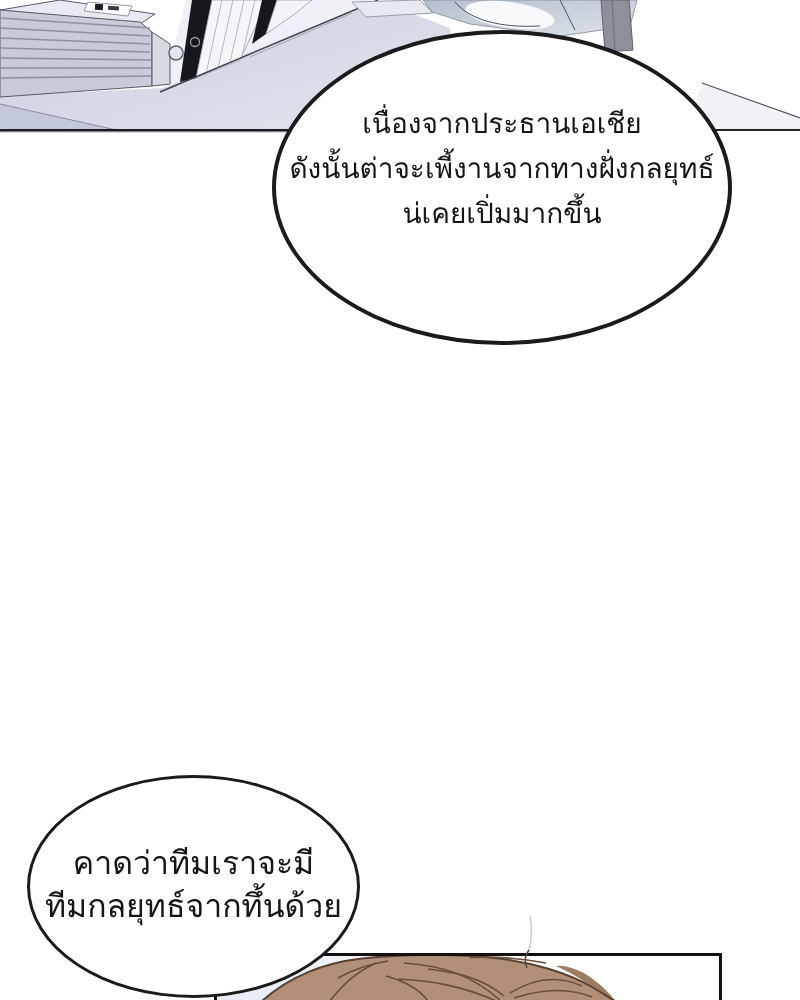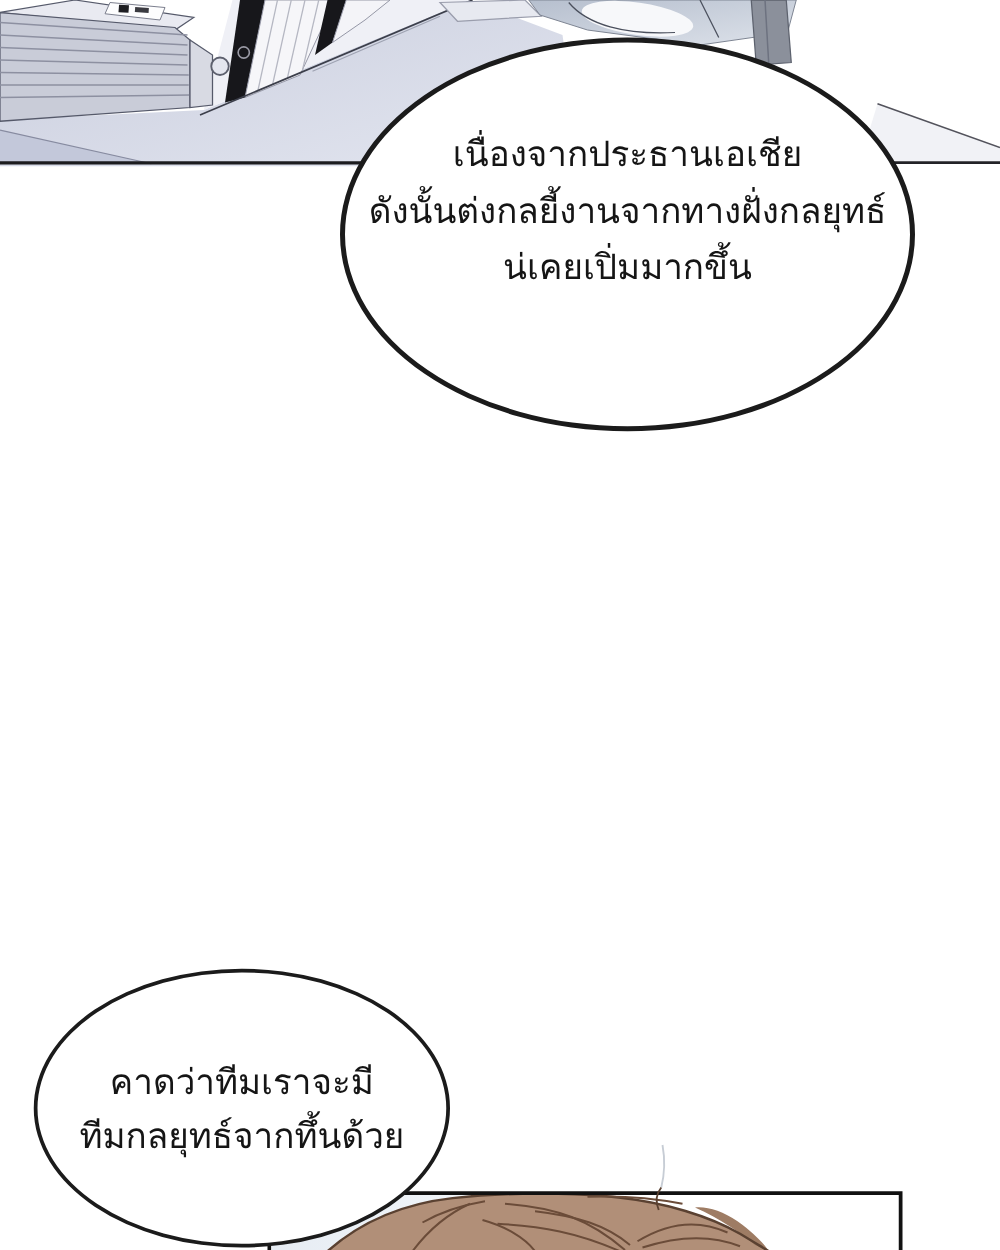--- a/index.html
+++ b/index.html
@@ -14,21 +14,21 @@
     text-align:center;color:#151515;
   }
   #speech-bubble-1{
     left:272px;top:30px;width:460px;height:315px;
     border:4px solid #1b1b1b;padding-bottom:38px;box-sizing:border-box;
     font-size:28px;line-height:45px;
   }
   #speech-bubble-2{
     left:27px;top:775px;width:333px;height:223px;
     border:3.5px solid #1b1b1b;box-sizing:border-box;
-    font-size:28px;line-height:43px;
+    font-size:32px;line-height:43px;font-family:Liberation Mono, monospace;
   }
   .bubble-line{white-space:nowrap;display:block;}
 </style>
 </head>
 <body>
 
 <div id="comic-page">
 
   <svg id="scene-svg" width="800" height="1000" viewBox="0 0 800 1000" xmlns="http://www.w3.org/2000/svg">
     <defs>
@@ -136,21 +136,21 @@
             <path d="M 388,961 C 370,964 352,970 338,978"></path>
           </g>
         </g>
       </g>
       <path d="M 527,968 C 524,961 525,955 529,950" fill="none" stroke="#5a4131" stroke-width="1.5"></path>
     </g>
   </svg>
 
   <div class="speech-bubble" id="speech-bubble-1">
     <span class="bubble-line">เนื่องจากประธานเอเชีย</span>
-    <span class="bubble-line">ดังนั้นต่งกลยี้งานจากทางฝั่งกลยุทธ์</span>
+    <span class="bubble-line">ดังนั้นต่าจะเพี้งานจากทางฝั่งกลยุทธ์</span>
     <span class="bubble-line">น่เคยเปิ่มมากขึ้น</span>
   </div>
 
   <div class="speech-bubble" id="speech-bubble-2">
     <span class="bubble-line">คาดว่าทีมเราจะมี</span>
     <span class="bubble-line">ทีมกลยุทธ์จากทึ้นด้วย</span>
   </div>
 
 </div>
 

